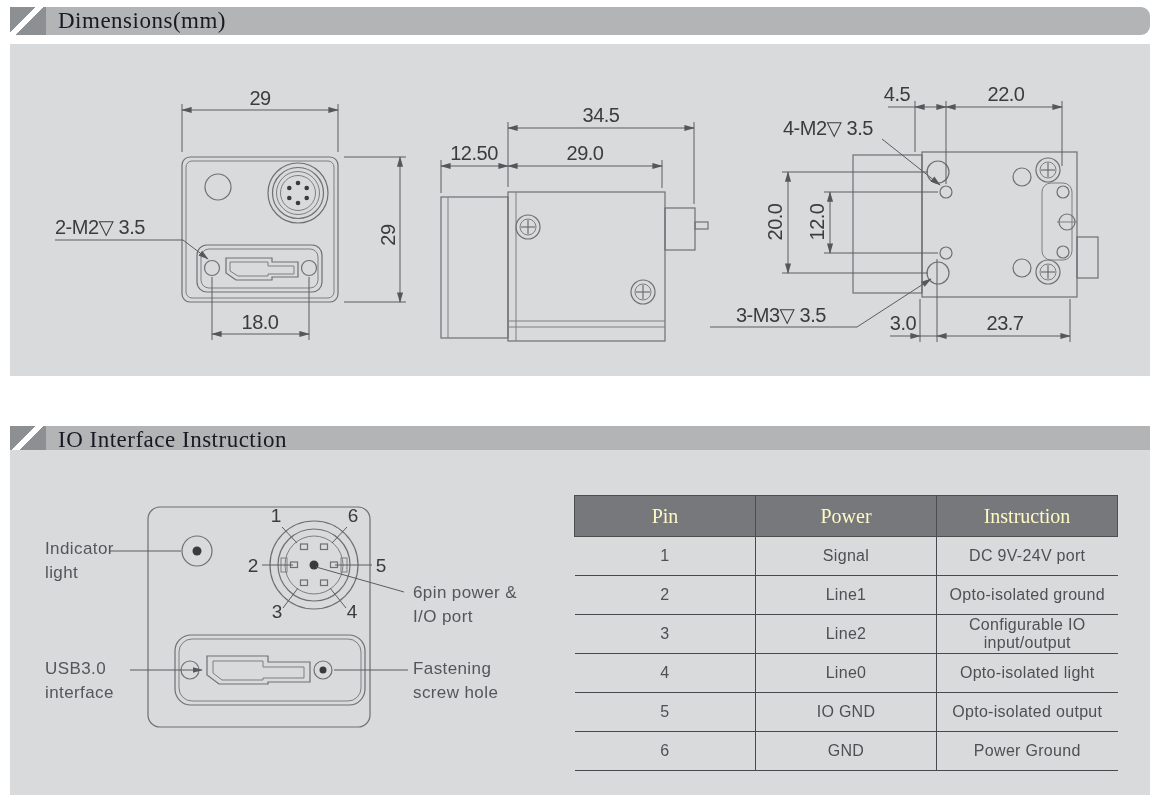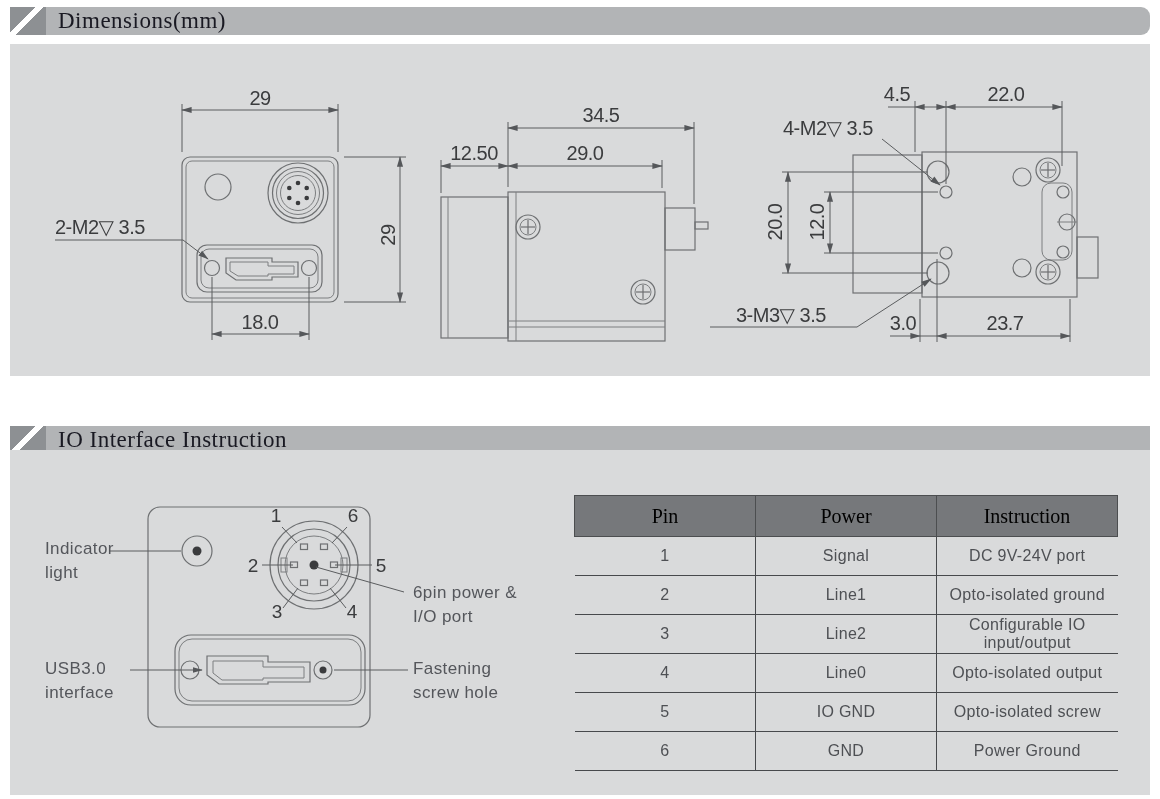--- a/index.html
+++ b/index.html
@@ -21,21 +21,21 @@
   .obj2{stroke:#7c7e80;stroke-width:1;fill:none;}
   .dim{stroke:#5b5d5f;stroke-width:1;fill:none;}
   .dimtxt{font:20px "Liberation Sans",sans-serif;fill:#3b3c3e;letter-spacing:-0.5px;}
   .pintxt{font:19px "Liberation Sans",sans-serif;fill:#3b3c3e;}
   .lbltxt{font:17px "Liberation Sans",sans-serif;fill:#54565b;letter-spacing:0.4px;}
   .dot{fill:#3a3b3d;stroke:none;}
 
   
   #io-table{position:absolute;left:564px;top:45px;width:544px;border-collapse:collapse;
         table-layout:fixed;}
-  #io-table th{background:#76787b;color:#000000;font-family:"Liberation Serif",serif;
+  #io-table th{background:#76787b;color:#fef9c3;font-family:"Liberation Serif",serif;
         font-size:20px;font-weight:normal;height:38px;border:1px solid #4c4e50;}
   #io-table td{height:36px;text-align:center;font-size:16px;color:#4e5054;
         border-bottom:1.5px solid #47494c;letter-spacing:0.3px;}
   #io-table td.c0{width:88px;border-right:1.5px solid #47494c;}
   #io-table td.c1{width:138px;border-right:1.5px solid #47494c;}
   #io-table td.c2{width:318px;}
 </style>
 </head>
 <body>
 
@@ -286,26 +286,26 @@
           <td class="c2">Opto-isolated ground</td>
         </tr>
         <tr>
           <td class="c0">3</td>
           <td class="c1">Line2</td>
           <td class="c2">Configurable IO input/output</td>
         </tr>
         <tr>
           <td class="c0">4</td>
           <td class="c1">Line0</td>
-          <td class="c2">Opto-isolated output</td>
+          <td class="c2">Opto-isolated light</td>
         </tr>
         <tr>
           <td class="c0">5</td>
           <td class="c1">IO GND</td>
-          <td class="c2">Opto-isolated screw</td>
+          <td class="c2">Opto-isolated output</td>
         </tr>
         <tr>
           <td class="c0">6</td>
           <td class="c1">GND</td>
           <td class="c2">Power Ground</td>
         </tr>
       </tbody>
     </table>
   </div>
 

